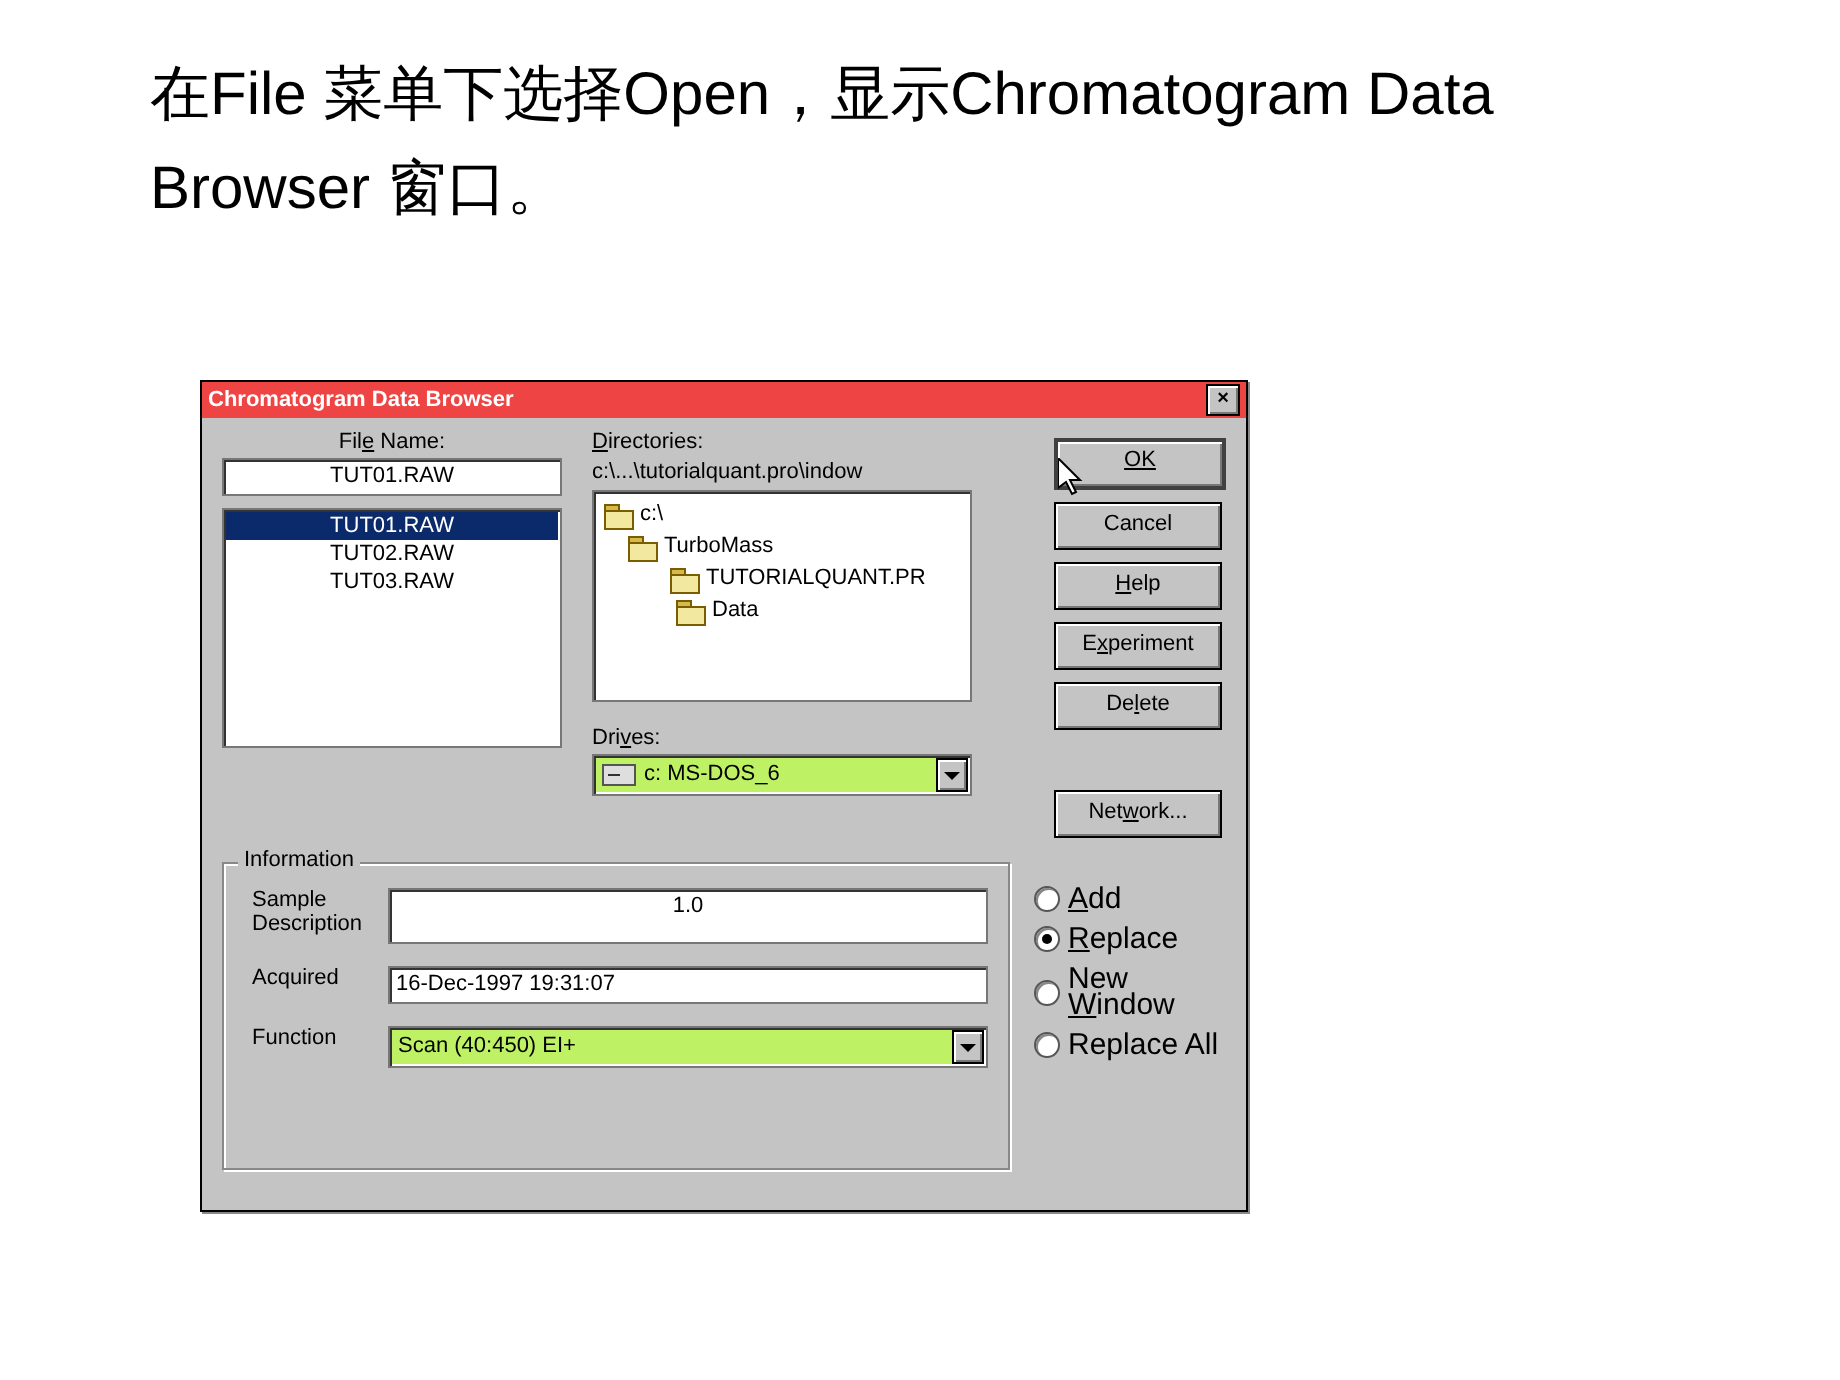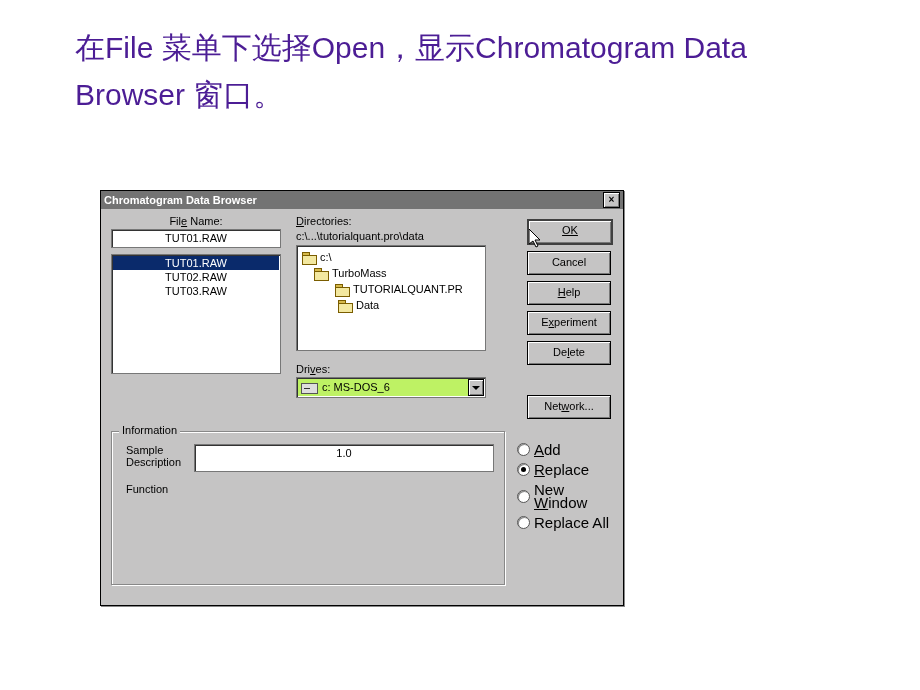--- a/index.html
+++ b/index.html
@@ -11,37 +11,37 @@
     font-family: "Microsoft YaHei", Arial, sans-serif;
     position: relative;
   }
   .slide-title {
     position: absolute;
     top: 25px;
     left: 75px;
     width: 700px;
     font-size: 30px;
     line-height: 1.55;
-    color: #4c1d95;
+    color: #000000;
     font-weight: normal;
   }
   .dialog {
     position: absolute;
     top: 190px;
     left: 100px;
     width: 522px;
     background: #c5c4c4;
     border: 1px solid #000;
     box-shadow: 1px 1px 0 #888;
     font-family: "MS Sans Serif", Arial, sans-serif;
     font-size: 11px;
     color: #000;
   }
   .titlebar {
-    background: #737373;
+    background: #ef4444;
     color: #fff;
     height: 18px;
     line-height: 18px;
     padding: 0 3px;
     font-weight: bold;
     display: flex;
     justify-content: space-between;
     align-items: center;
     font-size: 11px;
   }
@@ -304,21 +304,21 @@
       <div class="sunken-input" style="margin-top:2px;">TUT01.RAW</div>
       <div class="listbox" style="height:116px; margin-top:6px;">
         <div class="item selected">TUT01.RAW</div>
         <div class="item">TUT02.RAW</div>
         <div class="item">TUT03.RAW</div>
       </div>
     </div>
 
     <div class="dir-col">
       <div class="lbl"><span class="underline">D</span>irectories:</div>
-      <div class="lbl" style="margin:3px 0;">c:\...\tutorialquant.pro\data</div>
+      <div class="lbl" style="margin:3px 0;">c:\...\tutorialquant.pro\indow</div>
       <div class="listbox" style="height:98px;">
         <div class="dir-item" style="margin-left:0;">
           <span class="folder-icon open"></span>
           <span>c:\</span>
         </div>
         <div class="dir-item" style="margin-left:12px;">
           <span class="folder-icon open"></span>
           <span>TurboMass</span>
         </div>
         <div class="dir-item" style="margin-left:33px;">
@@ -370,19 +370,27 @@
     </div>
 
     <div class="fieldset info-box">
       <div class="legend">Information</div>
       <div style="padding:12px 10px 8px 14px;">
         <div class="info-row">
           <div class="info-lbl">Sample Description</div>
           <div class="info-val sunken-input" style="height:26px;text-align:center;">1.0</div>
         </div>
         <div class="info-row">
+          <div class="info-lbl">Acquired</div>
+          <div class="info-val sunken-input">16-Dec-1997  19:31:07</div>
+        </div>
+        <div class="info-row">
           <div class="info-lbl">Function</div>
+          <div class="info-val dropdown">
+            <span>Scan (40:450) EI+</span>
+            <span class="arrow"></span>
+          </div>
         </div>
       </div>
     </div>
 
   </div>
 </div>
 
 </body></html>

